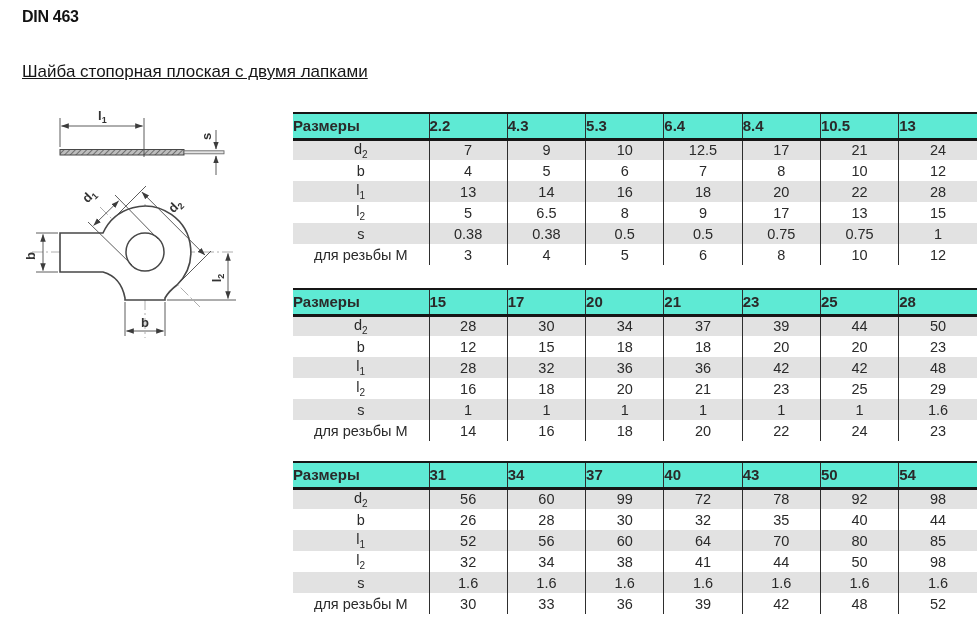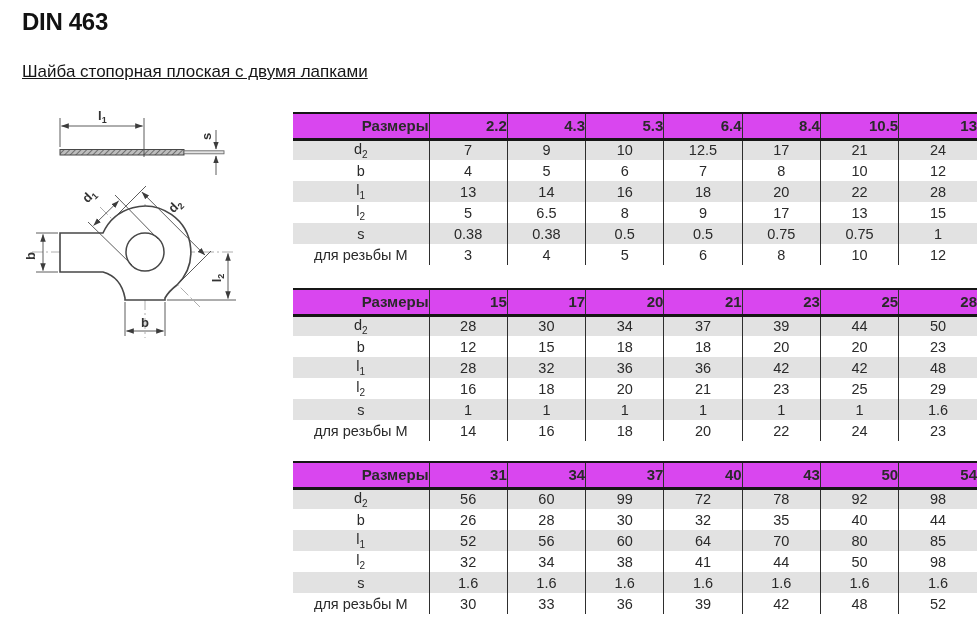--- a/index.html
+++ b/index.html
@@ -1,30 +1,30 @@
 <!DOCTYPE html>
 <html><head>
 <meta charset="utf-8">
 <style>
   * { margin:0; padding:0; box-sizing:border-box; }
   html,body { width:979px; height:621px; background:#ffffff; overflow:hidden;
     font-family:"Liberation Sans","DejaVu Sans",sans-serif; color:#232323; }
   #page { position:relative; width:979px; height:621px; background:#fff; }
 
-  .page-title { position:absolute; left:22px; top:8px; font-size:24px; font-weight:bold;
+  .page-title { position:absolute; left:22px; top:8px; font-size:16px; font-weight:bold;
     letter-spacing:-0.3px; color:#121212; }
   .page-subtitle { position:absolute; left:22px; top:62px; font-size:17px; color:#161616;text-decoration:underline; }
 
   #drawing { position:absolute; left:0; top:100px; width:290px; height:250px; }
 
   .dim-table { position:absolute; left:293px; width:684px; border-collapse:collapse;
     table-layout:fixed; font-size:14px; color:#2a2a2a; }
   .dim-table col.label-col { width:136px; }
-  .dim-table th { height:26px; background:#d946ef; font-weight:bold; font-size:15px;
-    border-top:2px solid #161616; border-bottom:3px solid #161616; text-align:right;
+  .dim-table th { height:26px; background:#5eead4; font-weight:bold; font-size:15px;
+    border-top:2px solid #161616; border-bottom:3px solid #161616; text-align:left;
     vertical-align:middle; }
   .dim-table td { height:21px; text-align:center; vertical-align:middle; font-size:14.5px; }
   .dim-table th, .dim-table td { border-right:1.5px solid #2e2e2e; padding:0; }
   .dim-table th:last-child, .dim-table td:last-child { border-right:none; }
   .dim-table tbody tr:nth-child(odd) td { background:#e2e2e2; }
   .dim-table tbody tr:nth-child(even) td { background:#ffffff; }
   .dim-table sub { font-size:10px; }
   #t1 { top:112px; } #t2 { top:288px; } #t3 { top:461px; }
 
   svg text { font-family:"Liberation Sans","DejaVu Sans",sans-serif; font-size:13px;

